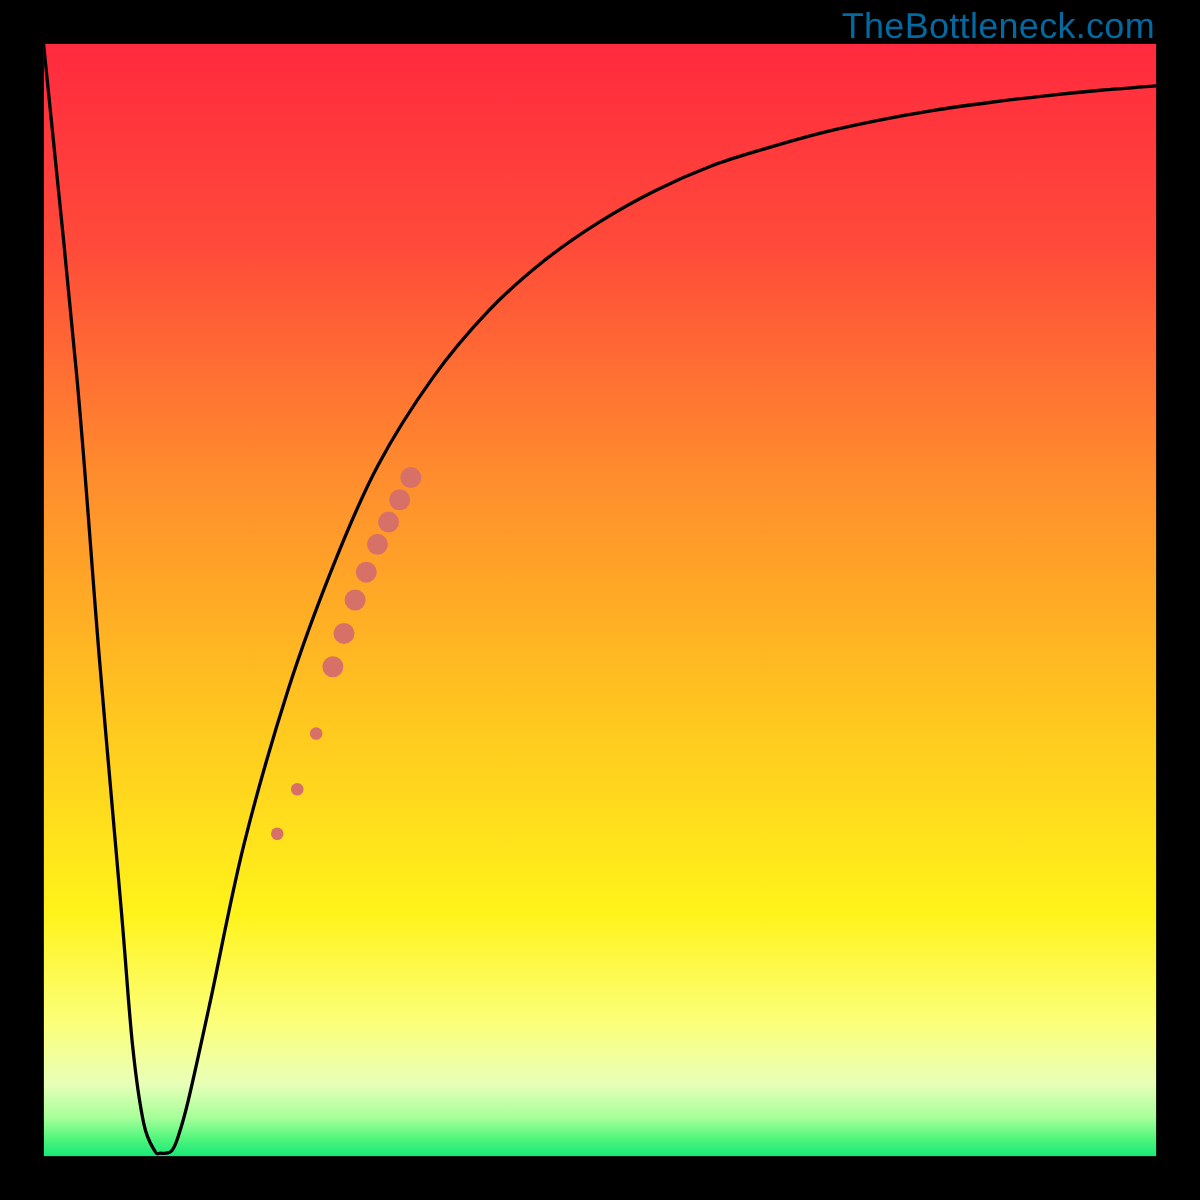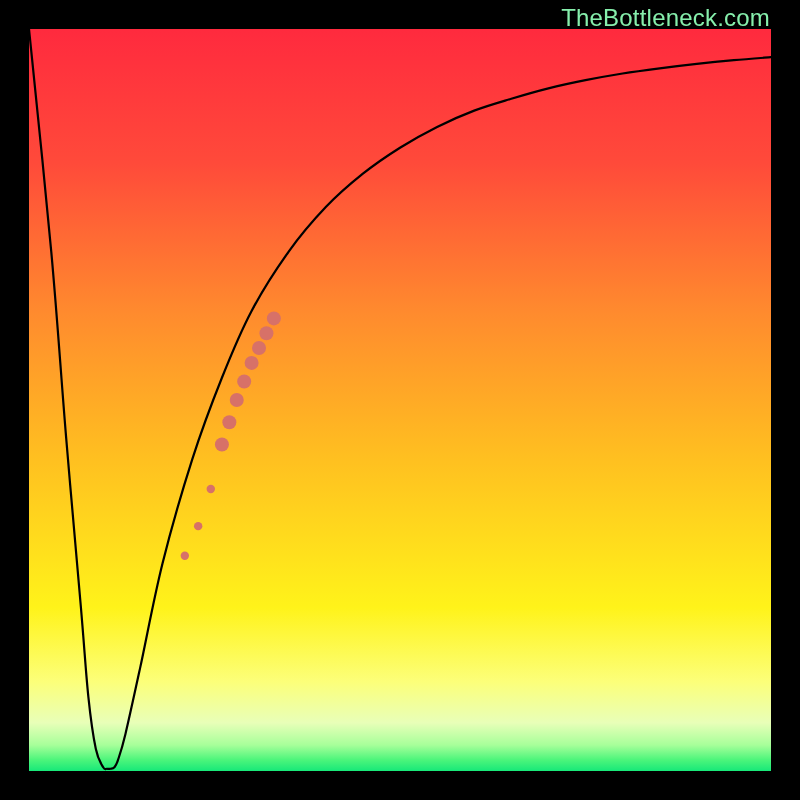--- a/index.html
+++ b/index.html
@@ -22,21 +22,21 @@
     left: 29px;
     top: 29px;
     width: 742px;
     height: 742px;
     overflow: hidden;
   }
   .watermark {
     position: absolute;
     top: 4px;
     right: 30px;
-    color: #86efac;
+    color: #0369a1;
     font-size: 24px;
     letter-spacing: 0.2px;
     font-weight: 500;
     user-select: none;
   }
   svg { display: block; }
 </style>
 </head>
 <body>
 

